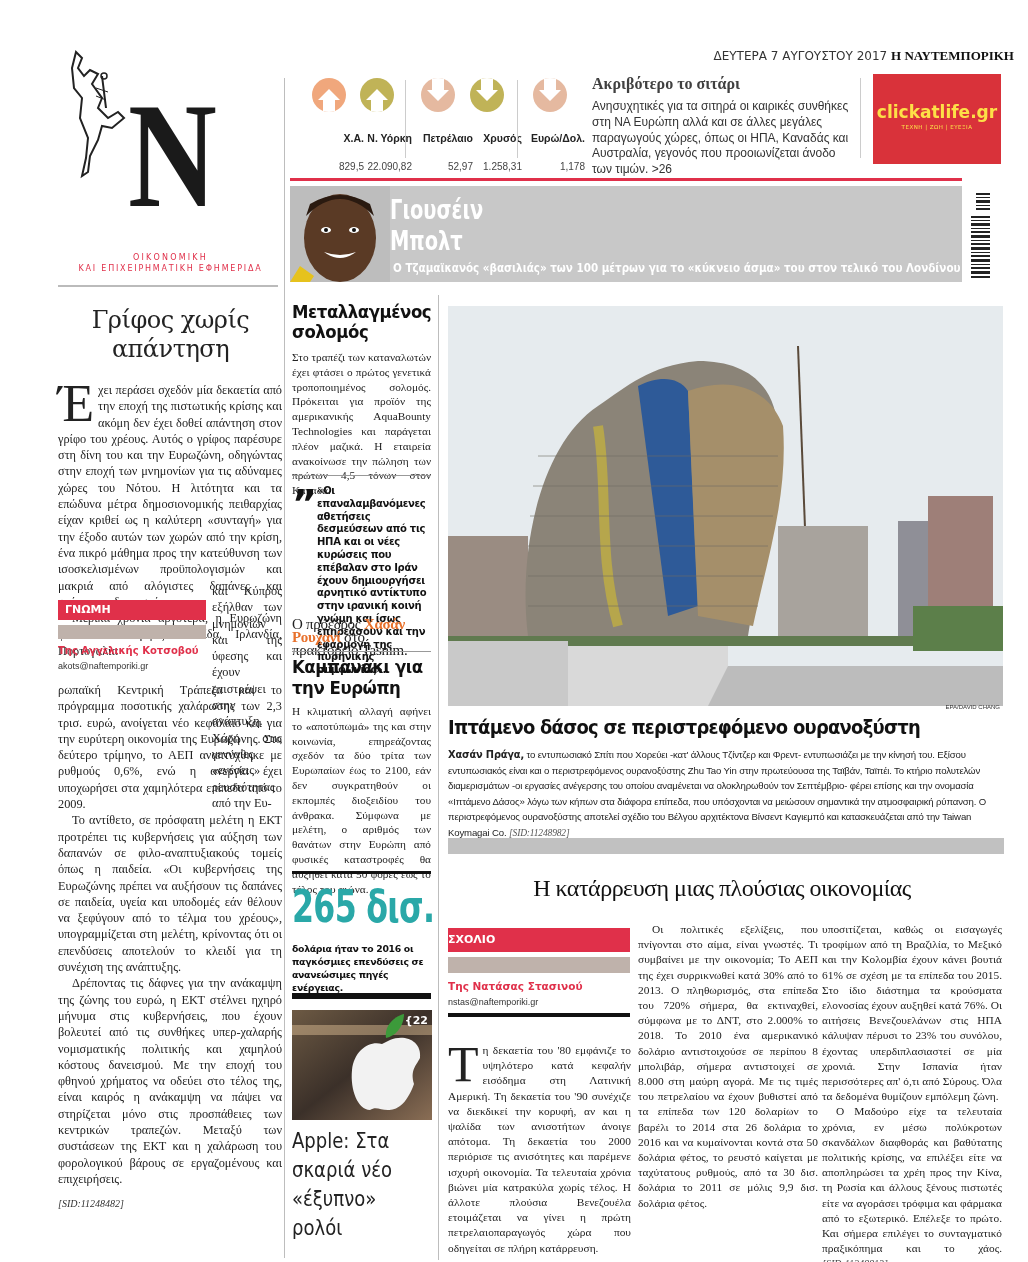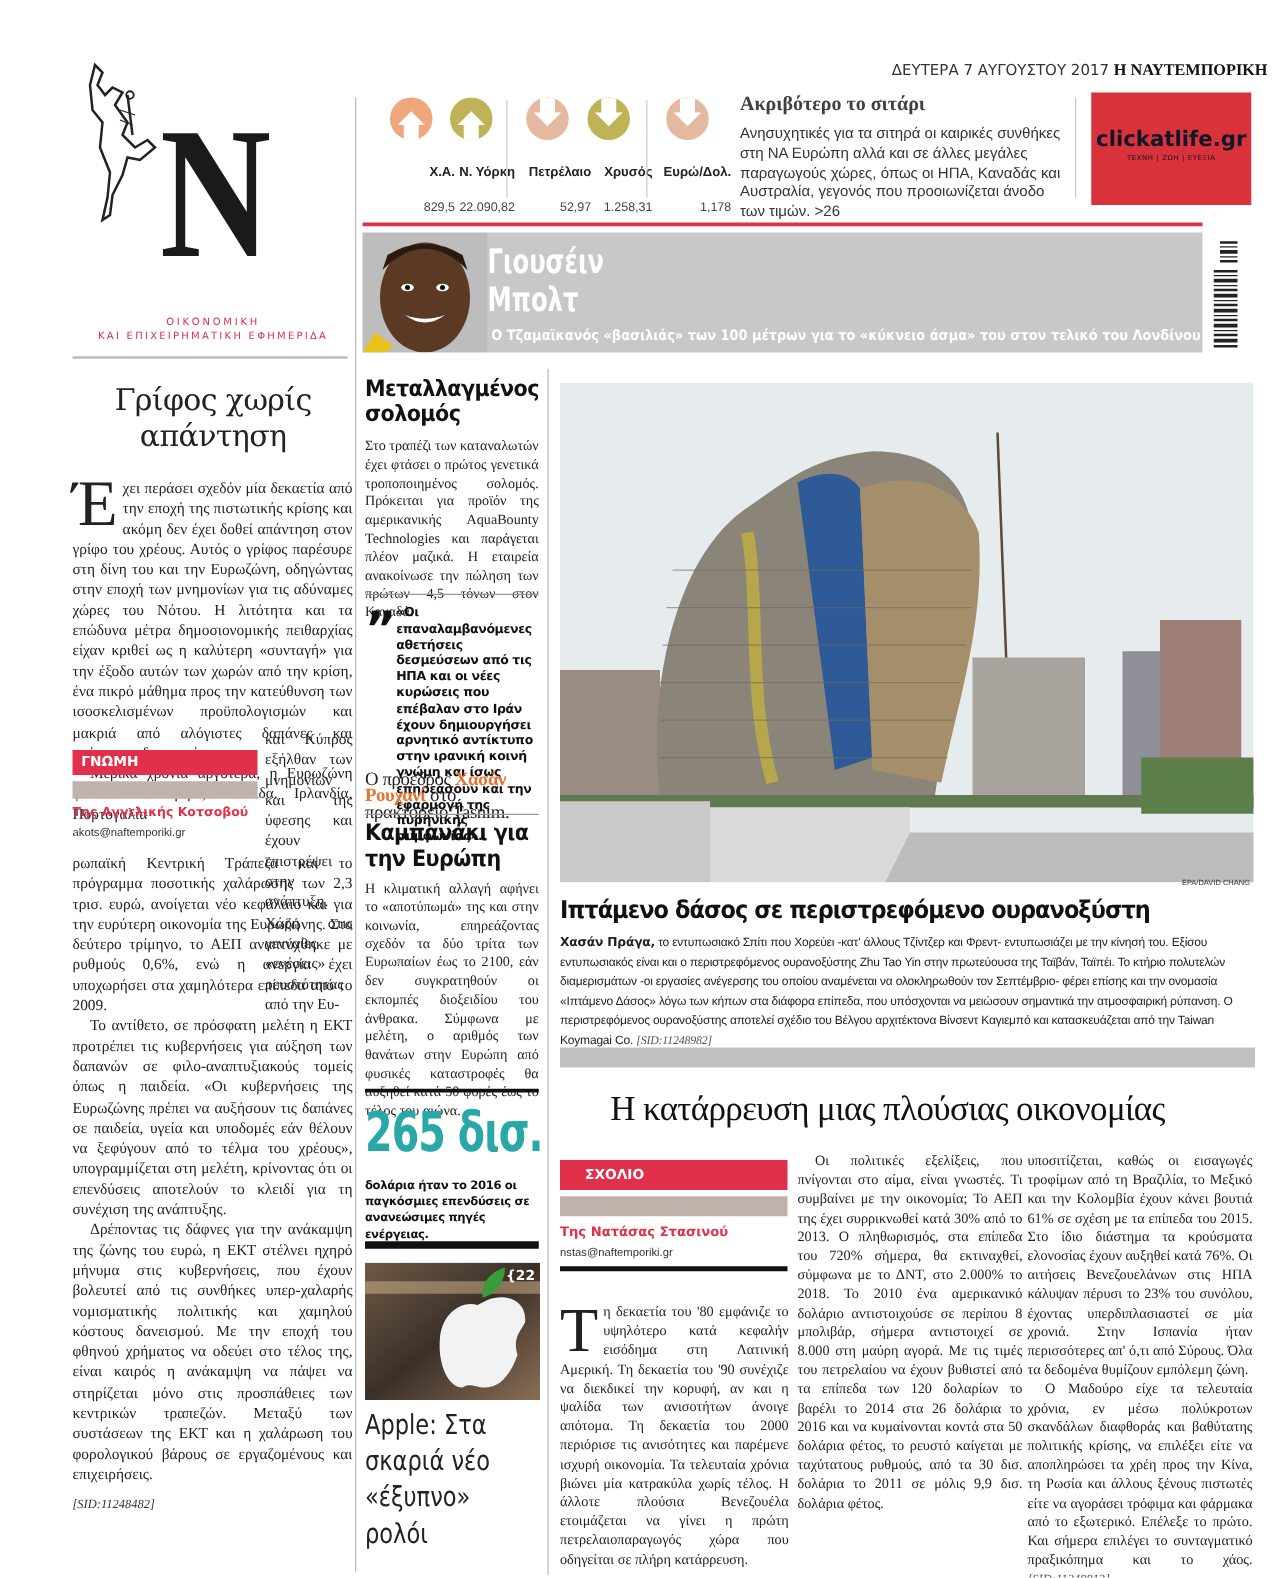--- a/index.html
+++ b/index.html
@@ -22,21 +22,21 @@
 .mkt{position:absolute;top:78px;width:70px;text-align:right}
 .mkt .circ{width:34px;height:34px;border-radius:50%;margin:0 auto;position:relative;overflow:hidden}
 .mkt .lbl{font-family:"Liberation Sans",sans-serif;font-weight:bold;font-size:10.5px;color:#222;margin-top:20px}
 .mkt .val{font-family:"Liberation Sans",sans-serif;font-size:10px;color:#444;margin-top:17px}
 .mkt-sep{position:absolute;top:80px;width:1px;height:78px;background:#ccc}
 
 
 #wheat-title{left:592px;top:75px;font-family:"Liberation Serif",serif;font-weight:bold;font-size:16px;color:#404040}
 #wheat-text{left:592px;top:99px;width:262px;font-family:"Liberation Sans",sans-serif;font-size:12px;line-height:15.8px;color:#333}
 #wheat-sep{left:860px;top:78px;width:1px;height:80px;background:#ccc}
-#ad{left:873px;top:74px;width:128px;height:90px;background:#d9323a;color:#0f172a;text-align:center}
+#ad{left:873px;top:74px;width:128px;height:90px;background:#d9323a;color:#fde047;text-align:center}
 #ad .brand{font-family:"DejaVu Sans",sans-serif;font-weight:bold;font-size:17px;margin-top:28px}
 #ad .tag{font-family:"DejaVu Sans",sans-serif;font-size:5.5px;letter-spacing:.5px;margin-top:2px}
 
 
 #red-bar{left:290px;top:178px;width:672px;height:3px;background:#e0304a}
 #bolt{left:290px;top:186px;width:672px;height:96px;background:#c8c8c8;overflow:hidden}
 #bolt-photo{left:0;top:0;width:100px;height:96px}
 #bolt-name{left:100px;top:8px;font-family:"DejaVu Sans Condensed","DejaVu Sans",sans-serif;font-weight:bold;font-size:27px;line-height:31px;color:#fff;transform:scaleX(.8);transform-origin:left top}
 #bolt-quote{left:225px;top:13px;width:440px;font-family:"Liberation Serif",serif;font-size:12.5px;line-height:16px;color:#222}
 #bolt-sub{left:103px;top:75px;font-family:"DejaVu Sans",sans-serif;font-weight:bold;font-size:11.5px;color:#fff;white-space:nowrap;transform:scaleX(.9);transform-origin:left top}
@@ -81,22 +81,22 @@
 #col-rule-mid{left:438px;top:295px;width:1px;height:965px;background:#bdbdbd}
 #photo{left:448px;top:306px;width:555px;height:400px;overflow:hidden}
 #photo-credit{right:28px;top:704px;font-family:"Liberation Sans",sans-serif;font-size:6px;color:#333}
 #photo-title{left:448px;top:716px;font-family:"DejaVu Sans",sans-serif;font-weight:bold;font-size:19.5px;color:#111;white-space:nowrap;letter-spacing:-.8px;transform:scaleX(.92);transform-origin:left top}
 #photo-text{left:448px;top:747px;width:554px;font-family:"Liberation Sans",sans-serif;font-size:9.6px;line-height:15.6px;color:#222;letter-spacing:-.15px}
 #photo-text b{font-family:"DejaVu Sans",sans-serif;font-weight:bold;font-size:9.8px}
 #photo-text i{font-family:"Liberation Serif",serif;color:#555;font-size:9.5px}
 #gray-bar{left:448px;top:838px;width:556px;height:16px;background:#c1c1c1}
 
 
-#comment-title{left:432px;top:866px;width:556px;text-align:center;font-family:"Liberation Serif",serif;font-size:28px;line-height:44px;color:#111;letter-spacing:-.5px}
-#sxolio-label{left:448px;top:928px;width:182px;height:24px;background:#e0304a;color:#fff;font-family:"DejaVu Sans",sans-serif;font-weight:bold;font-size:11px;line-height:24px;padding-left:20px}
+#comment-title{left:444px;top:866px;width:556px;text-align:center;font-family:"Liberation Serif",serif;font-size:24px;line-height:44px;color:#111;letter-spacing:-.5px}
+#sxolio-label{left:448px;top:928px;width:182px;height:24px;background:#e0304a;color:#fff;font-family:"DejaVu Sans",sans-serif;font-weight:bold;font-size:11px;line-height:24px;padding-left:0}
 #sxolio-bar{left:448px;top:957px;width:182px;height:16px;background:#bfb2ab}
 #sxolio-author{left:448px;top:980px;font-family:"DejaVu Sans",sans-serif;font-weight:bold;font-size:10.5px;color:#e0304a}
 #sxolio-email{left:448px;top:997px;font-family:"Liberation Sans",sans-serif;font-size:9px;color:#333}
 #sxolio-rule{left:448px;top:1013px;width:182px;height:4px;background:#111}
 .cbody{font-family:"Liberation Serif",serif;font-size:11.4px;line-height:15.2px;color:#222;text-align:justify}
 .cbody p{text-indent:14px}
 .cbody p.noi{text-indent:0}
 #col1{left:448px;top:1043px;width:183px}
 #col2{left:638px;top:922px;width:180px}
 #col3{left:822px;top:922px;width:180px}

